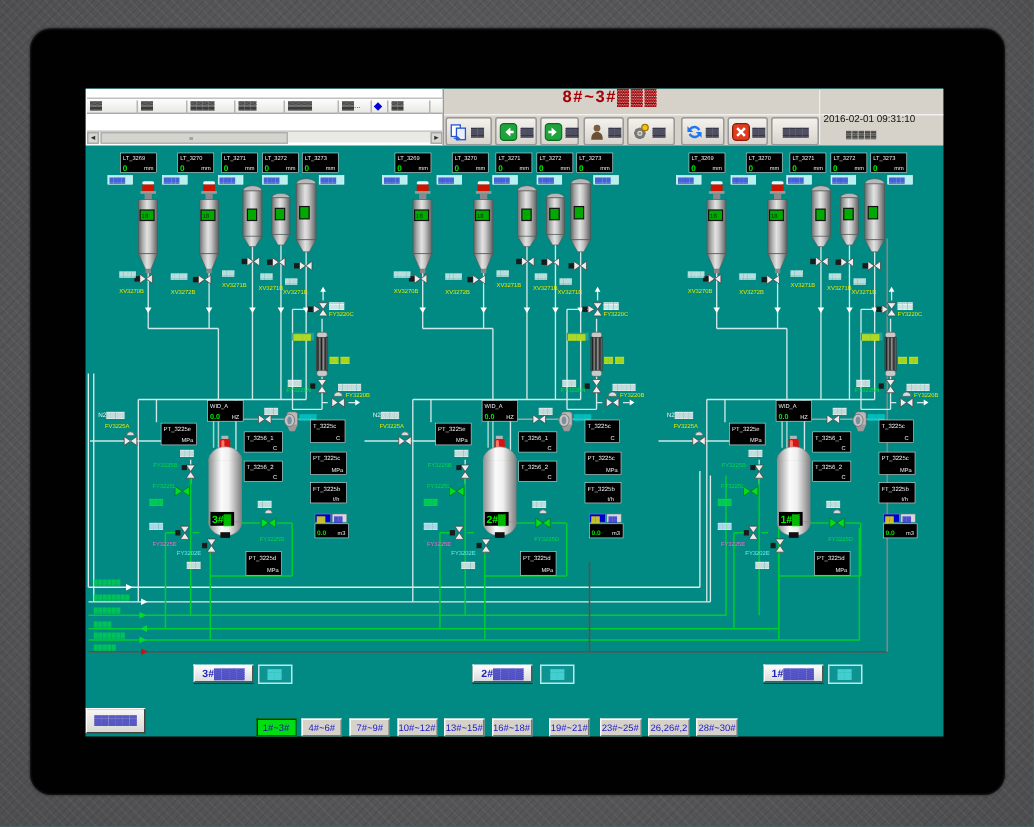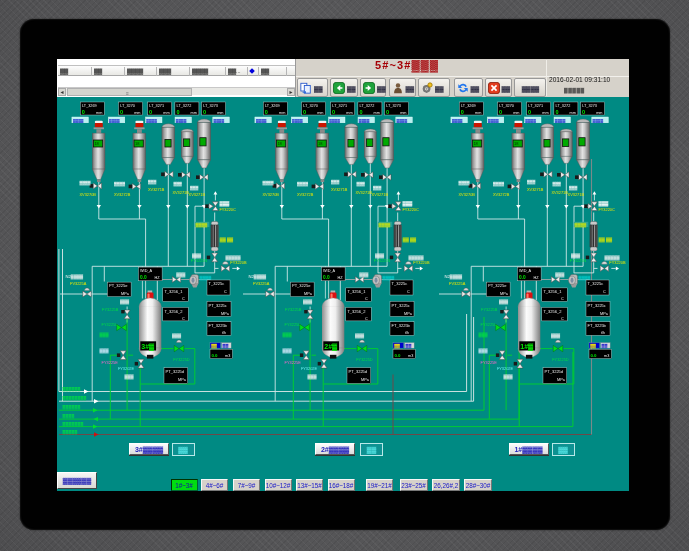--- a/index.html
+++ b/index.html
@@ -347,21 +347,21 @@
  </div>
  <div class="sb">
   <div class="ar" style="left:0;">◄</div>
   <div class="th">
             <span style="position:absolute;left:58px;top:1px;font-size:5px;color:#777;">≡</span>
           </div>
   <div class="ar" style="right:0;">►</div>
  </div>
 </div>
 <div id="bar">
- <div id="title">5#~3#▓▓▓</div>
+ <div id="title">8#~3#▓▓▓</div>
  <div id="tbtns">
   <div class="tb" style="left:1px;width:31px;">
             <svg class="ic" viewBox="0 0 14 14">
               <rect x="1" y="1.5" width="7" height="9" fill="#fff" stroke="#2255cc" stroke-width="1"></rect>
               <rect x="5" y="4" width="7" height="9" fill="#e8f0ff" stroke="#2255cc" stroke-width="1"></rect>
               <path d="M3 12 l4 0 -1.5-1.5 m1.5 1.5 -1.5 1.5" stroke="#2266dd" stroke-width="1" fill="none"></path>
             </svg>
             <span class="tx">▓▓</span>
           </div>
   <div class="tb" style="left:34px;width:28px;">

